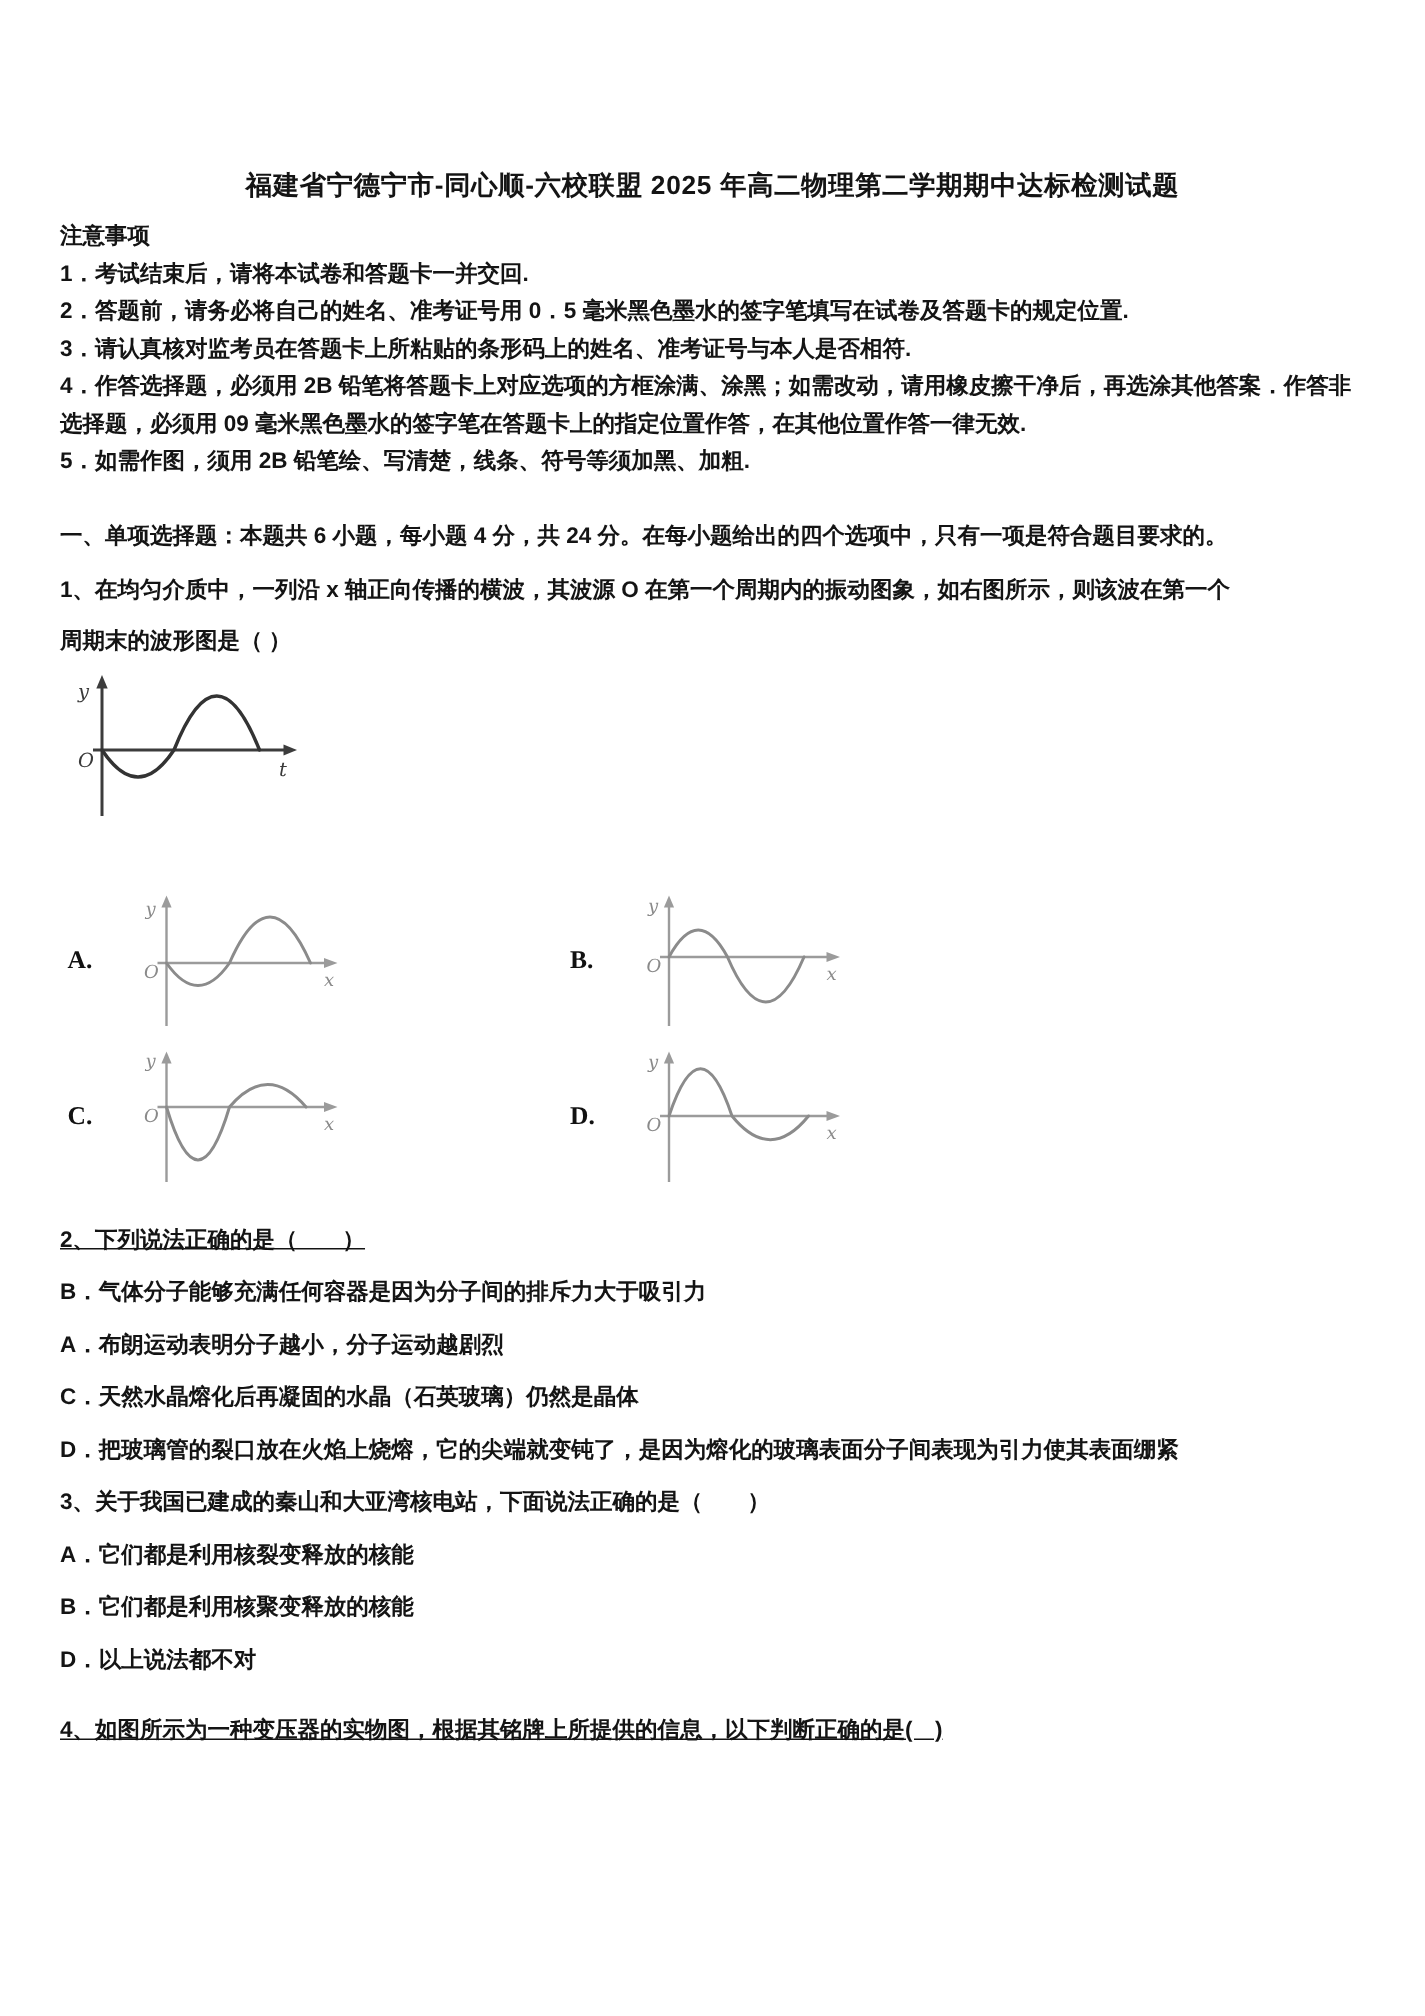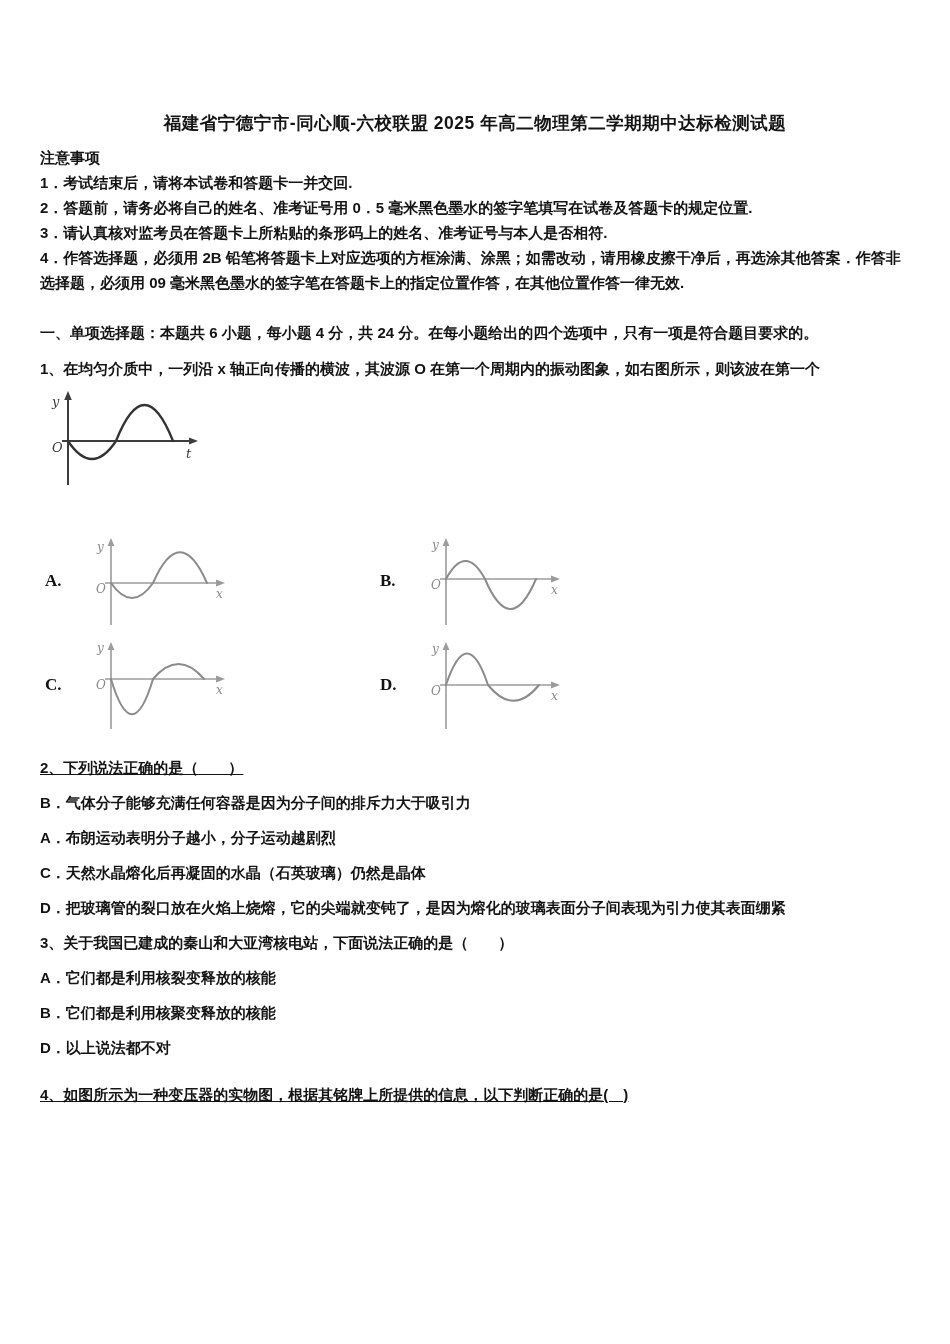--- a/index.html
+++ b/index.html
@@ -62,26 +62,28 @@
 <div class="page">
 
   <h1 class="exam-title">福建省宁德宁市-同心顺-六校联盟 2025 年高二物理第二学期期中达标检测试题</h1>
 
   <div>
     <div class="notice-heading">注意事项</div>
     <p class="notice-item">1．考试结束后，请将本试卷和答题卡一并交回.</p>
     <p class="notice-item">2．答题前，请务必将自己的姓名、准考证号用 0．5 毫米黑色墨水的签字笔填写在试卷及答题卡的规定位置.</p>
     <p class="notice-item">3．请认真核对监考员在答题卡上所粘贴的条形码上的姓名、准考证号与本人是否相符.</p>
     <p class="notice-item">4．作答选择题，必须用 2B 铅笔将答题卡上对应选项的方框涂满、涂黑；如需改动，请用橡皮擦干净后，再选涂其他答案．作答非选择题，必须用 09 毫米黑色墨水的签字笔在答题卡上的指定位置作答，在其他位置作答一律无效.</p>
+    <p class="notice-item">5．如需作图，须用 2B 铅笔绘、写清楚，线条、符号等须加黑、加粗.</p>
   </div>
 
   <div class="section-header">一、单项选择题：本题共 6 小题，每小题 4 分，共 24 分。在每小题给出的四个选项中，只有一项是符合题目要求的。</div>
 
   <div>
     <p class="q-stem">1、在均匀介质中，一列沿 x 轴正向传播的横波，其波源 O 在第一个周期内的振动图象，如右图所示，则该波在第一个</p>
+    <p class="q-stem q1-line2">周期末的波形图是（ ）</p>
 
     <svg class="graph-source" width="165" height="100" viewBox="0 0 165 100">
       <line class="axis-dark" x1="28" y1="96" x2="28" y2="9"></line>
       <polygon class="arrow-dark" points="28,2 24.2,11 31.8,11"></polygon>
       <line class="axis-dark" x1="22" y1="52" x2="151" y2="52"></line>
       <polygon class="arrow-dark" points="158,52 149,48.4 149,55.6"></polygon>
       <path class="curve-dark" d="M28,52 C44,76 60,76 76,52 C95,4 114,4 133,52"></path>
       <text class="lbl-dark" x="12" y="17">y</text>
       <text class="lbl-dark" x="12" y="63">O</text>
       <text class="lbl-dark" x="146" y="69">t</text>

